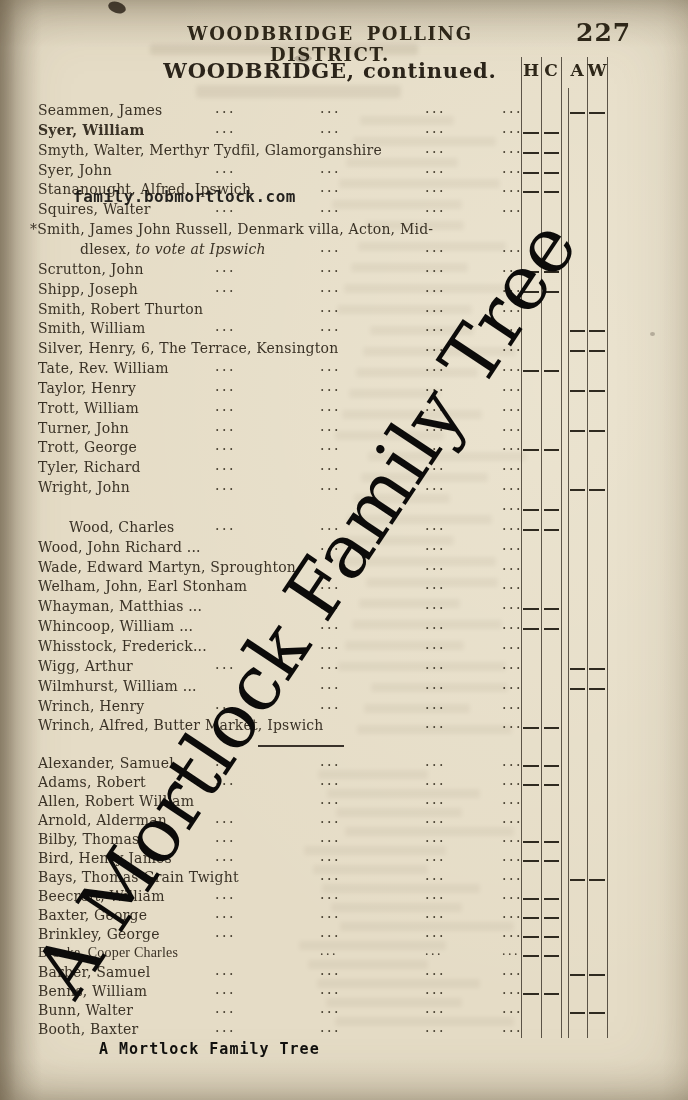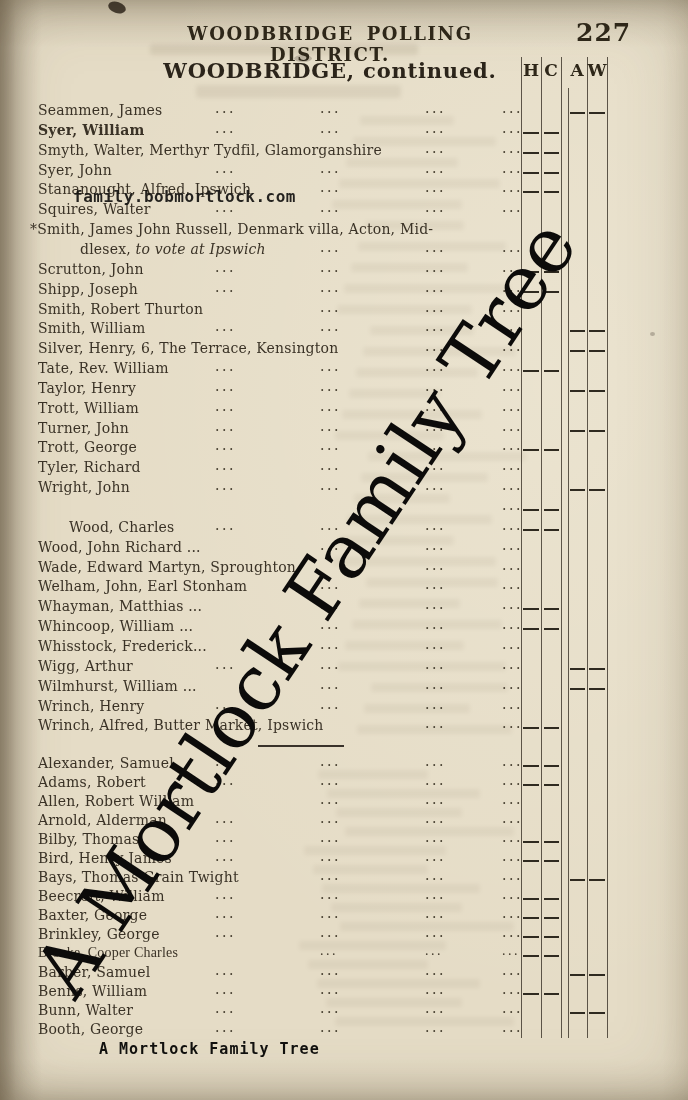--- a/index.html
+++ b/index.html
@@ -491,21 +491,21 @@
       <div class="vrow" style="top: 1000px; height: 19px;">
         <span class="vname" style="left: 38px;">Bunn, Walter</span>
         <div class="tick" style="left: 570px; width: 15px;"></div>
         <div class="tick" style="left: 589px; width: 16px;"></div>
         <span class="dots" style="left: 215px;">...</span>
         <span class="dots" style="left: 320px;">...</span>
         <span class="dots" style="left: 425px;">...</span>
         <span class="dots" style="left: 502px;">...</span>
       </div>
       <div class="vrow" style="top: 1019px; height: 19px;">
-        <span class="vname" style="left: 38px;">Booth, George</span>
+        <span class="vname" style="left: 38px;">Booth, Baxter</span>
         <span class="dots" style="left: 215px;">...</span>
         <span class="dots" style="left: 320px;">...</span>
         <span class="dots" style="left: 425px;">...</span>
         <span class="dots" style="left: 502px;">...</span>
       </div>
     </div>
 
   <div class="wm-site">family.bobmortlock.com</div>
   <div class="wm-diag">A Mortlock Family Tree</div>
   <div class="wm-caption">A Mortlock Family Tree</div>

